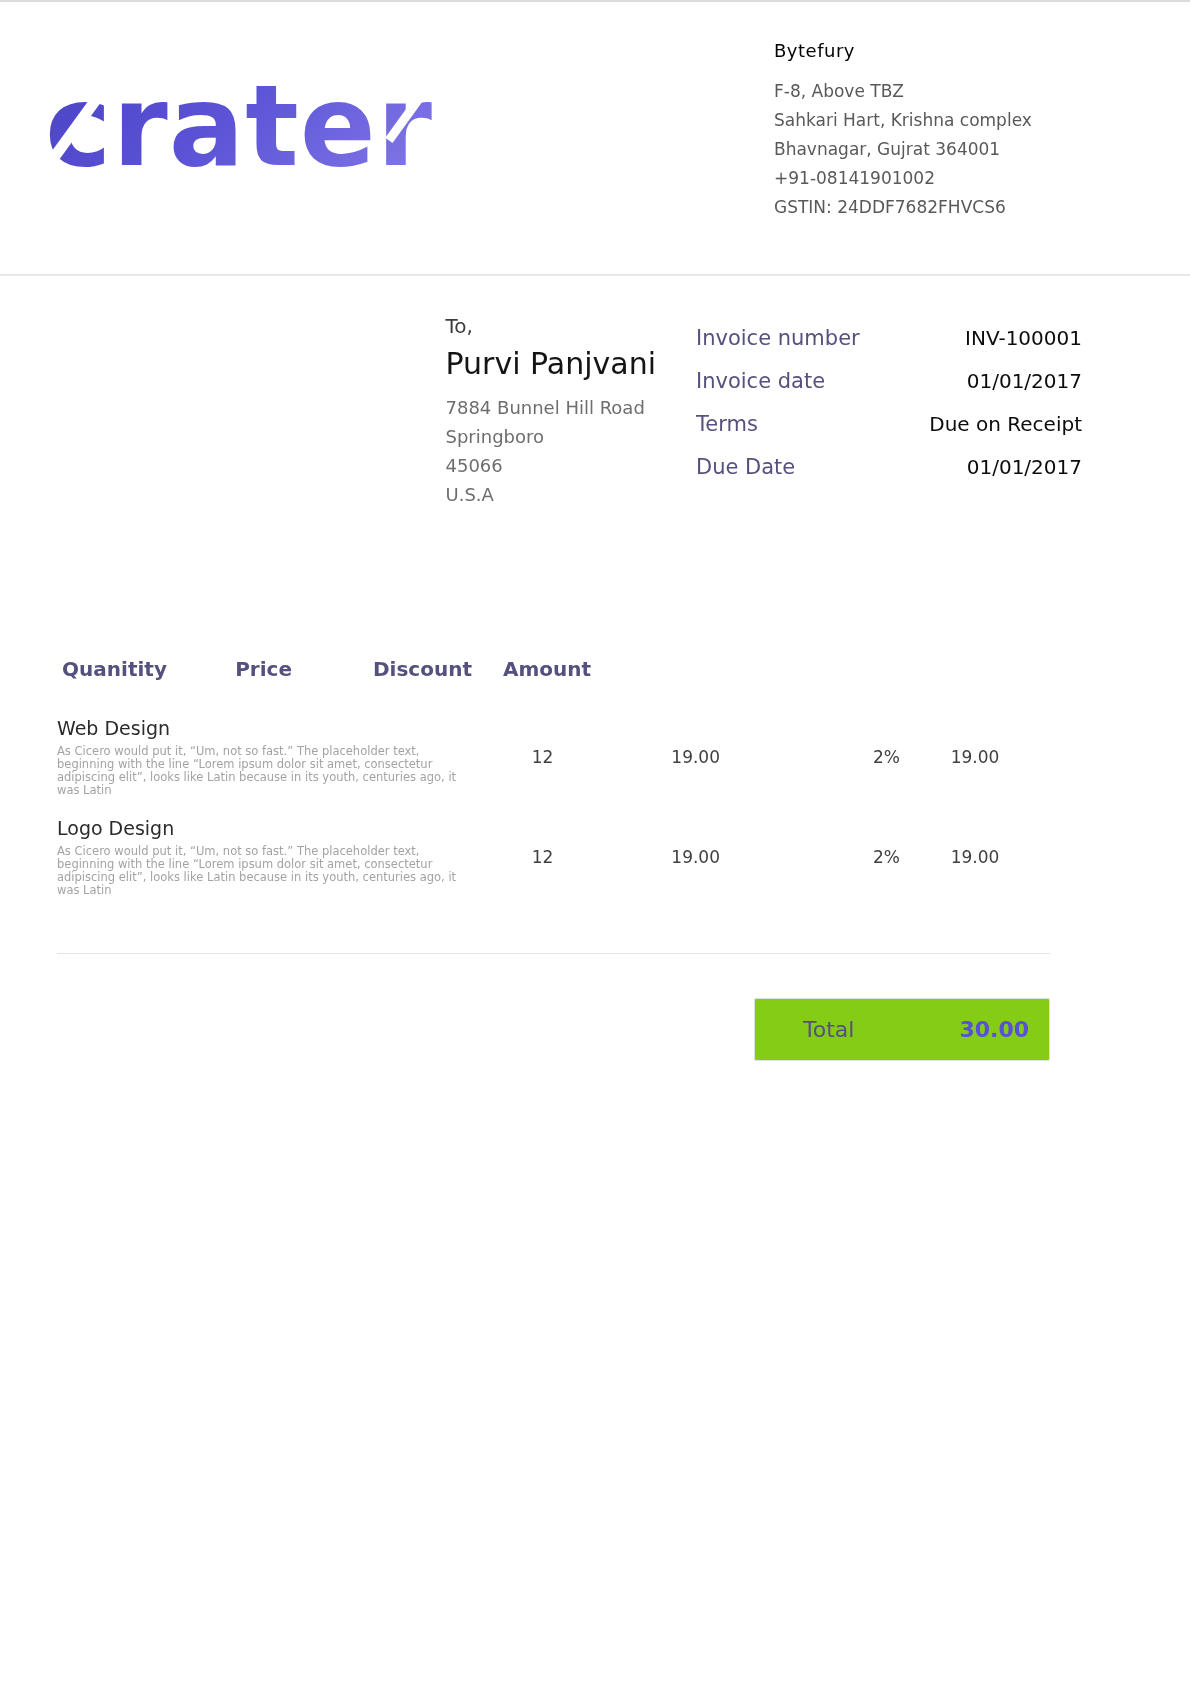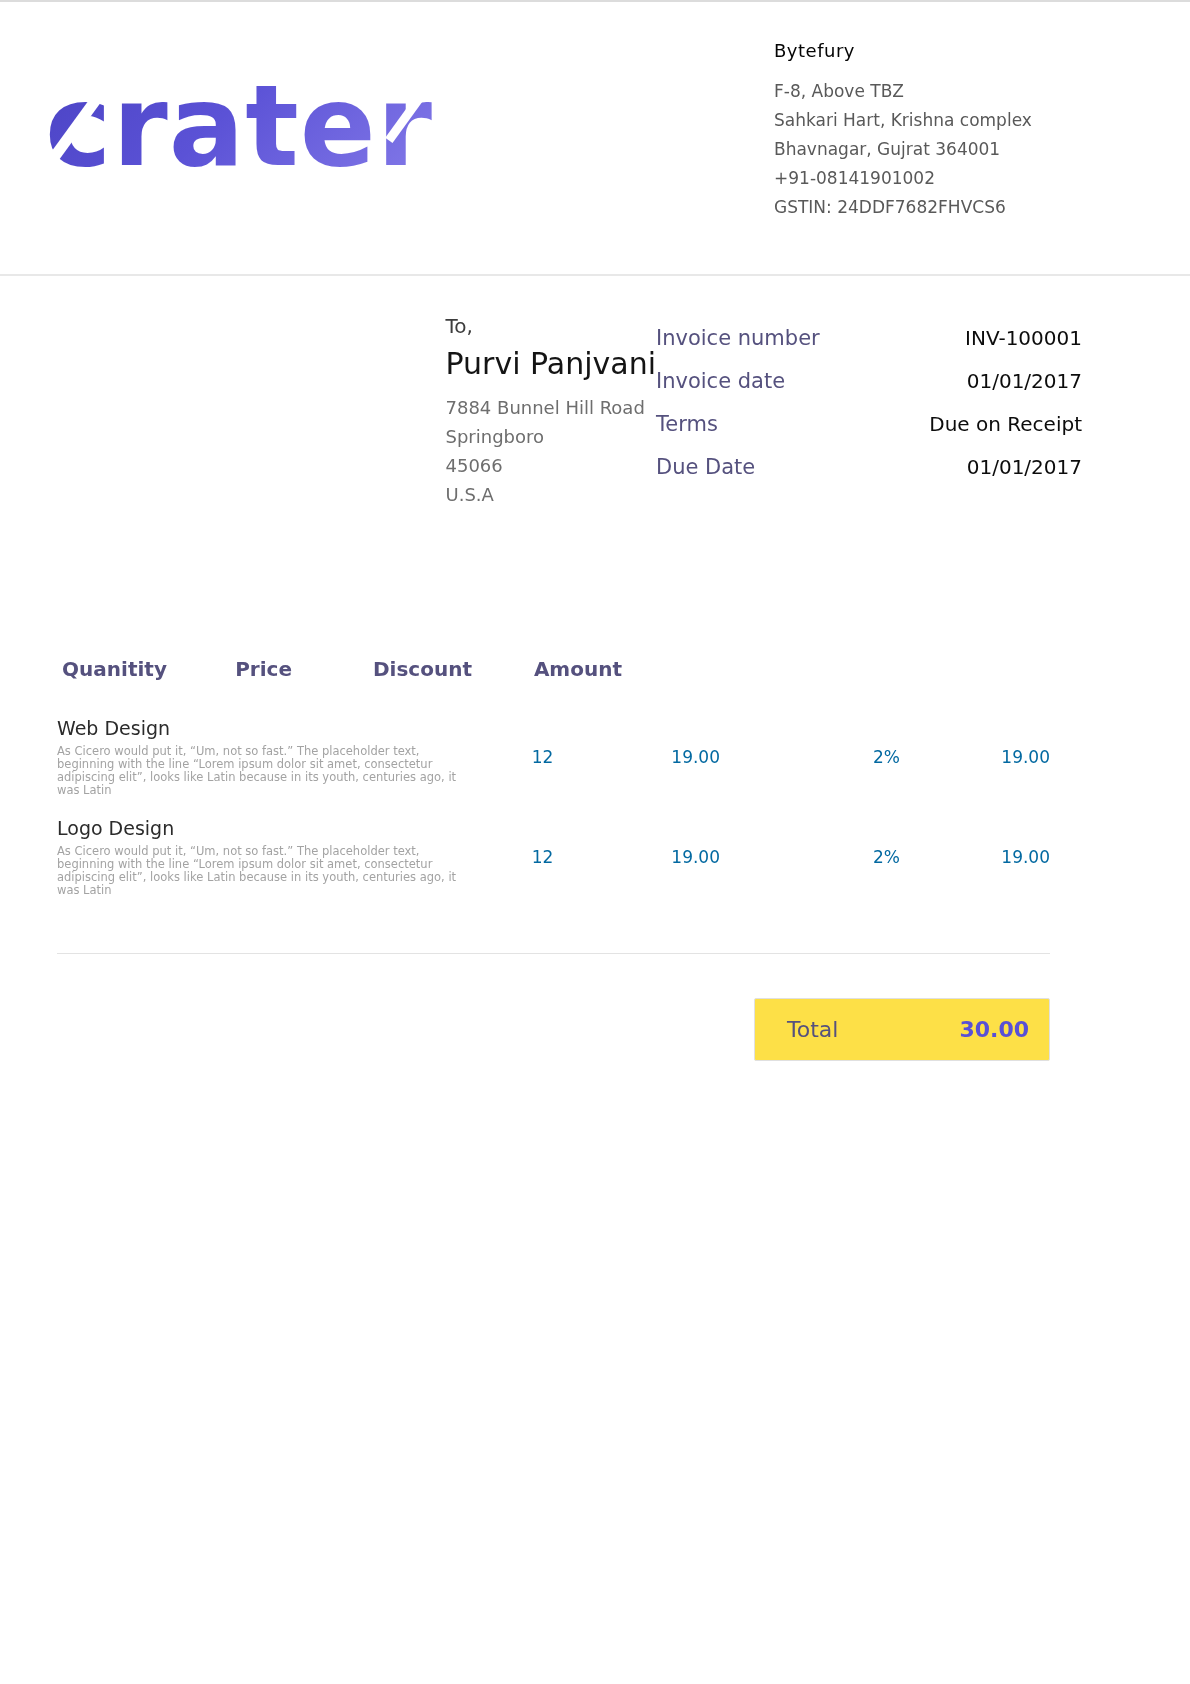--- a/index.html
+++ b/index.html
@@ -44,55 +44,55 @@
   
   .parties {
     display:flex; justify-content:flex-end; align-items:flex-start;
     padding:38px 108px 0 57px;
   }
   .to-label { font-size:20px; color:#3d3d3d; margin-bottom:8px; }
   .customer-name { font-size:30px; color:#141414; margin-bottom:12px; }
   .cust-line { font-size:18px; color:#6e6e6e; line-height:29px; }
 
   .meta { width:426px; padding-top:12px; }
-  .meta-row { display:flex; justify-content:space-between; align-items:baseline; margin-bottom:19px; }
+  .meta-row { display:flex; justify-content:space-between; align-items:baseline; margin-bottom:19px;margin-left:40px; }
   .meta-label { font-size:21px; color:#55517e; }
   .meta-value { font-size:20px; color:#0c0c0c; text-align:right; }
 
   
   .items { padding:0 140px 0 57px; margin-top:148px; }
   .thead { display:flex; align-items:baseline; }
   .th { font-size:20px; font-weight:700; color:#55517e; }
   .col-item { flex:1; }
   .col-qty { width:115px; text-align:center; }
   .col-price { width:120px; text-align:right; }
   .col-discount { width:180px; text-align:right; }
-  .col-amount { width:150px; text-align:right; }
+  .col-amount { width:150px; text-align:center; }
 
   .trow { display:flex; align-items:center; margin-top:36px; }
   .trow + .trow { margin-top:20px; }
   .item-name { font-size:19px; color:#2b2b2b; margin-bottom:6px; }
   .item-desc { font-size:11.5px; line-height:13px; color:#a3a3a3; max-width:420px; }
-  .num { font-size:17px; color:#0369a1; }
+  .num { font-size:17px; color:#404040; }
 
   .table-divider { border-bottom:1px solid #e3e3e3; margin-top:56px; }
 
   
   .totals { padding:0 140px 0 57px; margin-top:30px; display:flex; flex-direction:column; align-items:flex-end; }
   .totals-rows { width:296px; }
   .totals-row { display:flex; justify-content:space-between; align-items:baseline; margin-bottom:18px; padding-left:30px; }
   .totals-label { font-size:21px; color:#55517e; }
   .totals-value { font-size:19px; font-weight:700; color:#0a0a0a; }
 
   .total-box {
     width:296px; margin-top:14px;
     border:1px solid #e0e0e0; border-radius:2px;
-    padding:18px 20px 18px 32px;
+    padding:18px 20px 18px 48px;
     display:flex; justify-content:space-between; align-items:baseline;
-    background:#fde047;
+    background:#84cc16;
   }
   .total-box .totals-label { font-size:22px; }
   .total-value { font-size:22px; font-weight:700; color:#5850d6; }
 </style>
 </head>
 <body>
 
 <div class="page">
 
   <div class="header">

